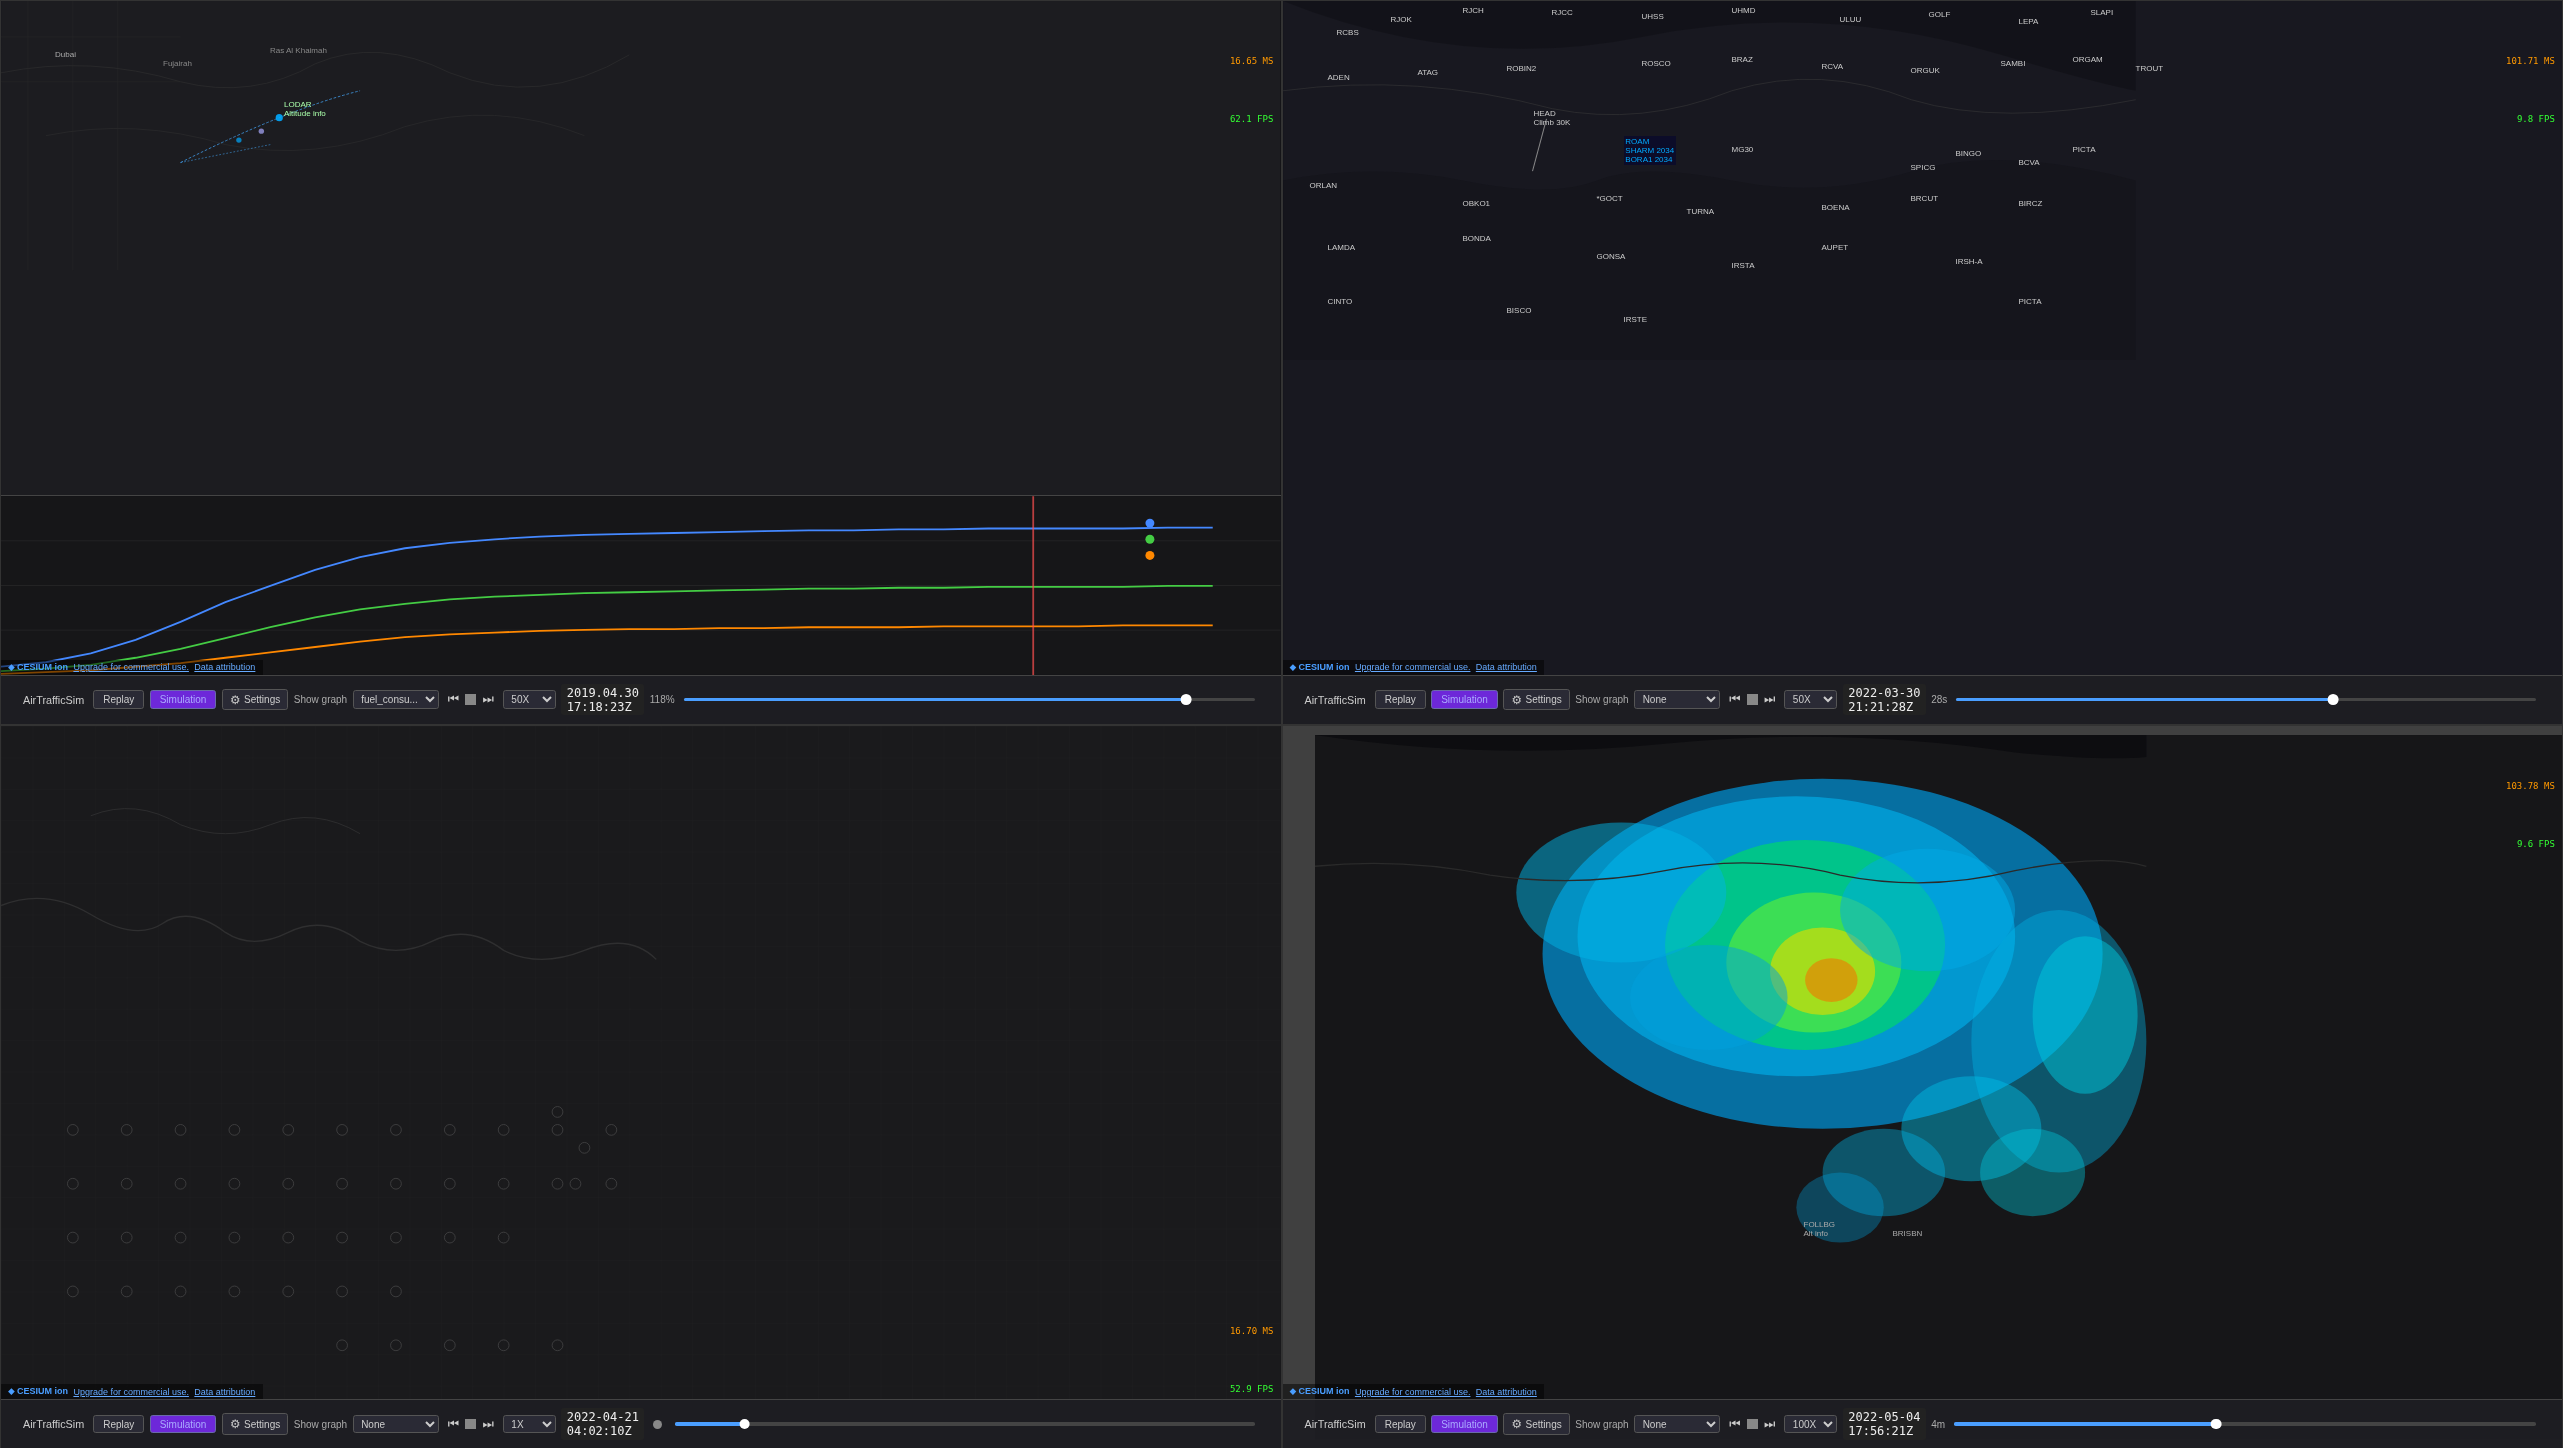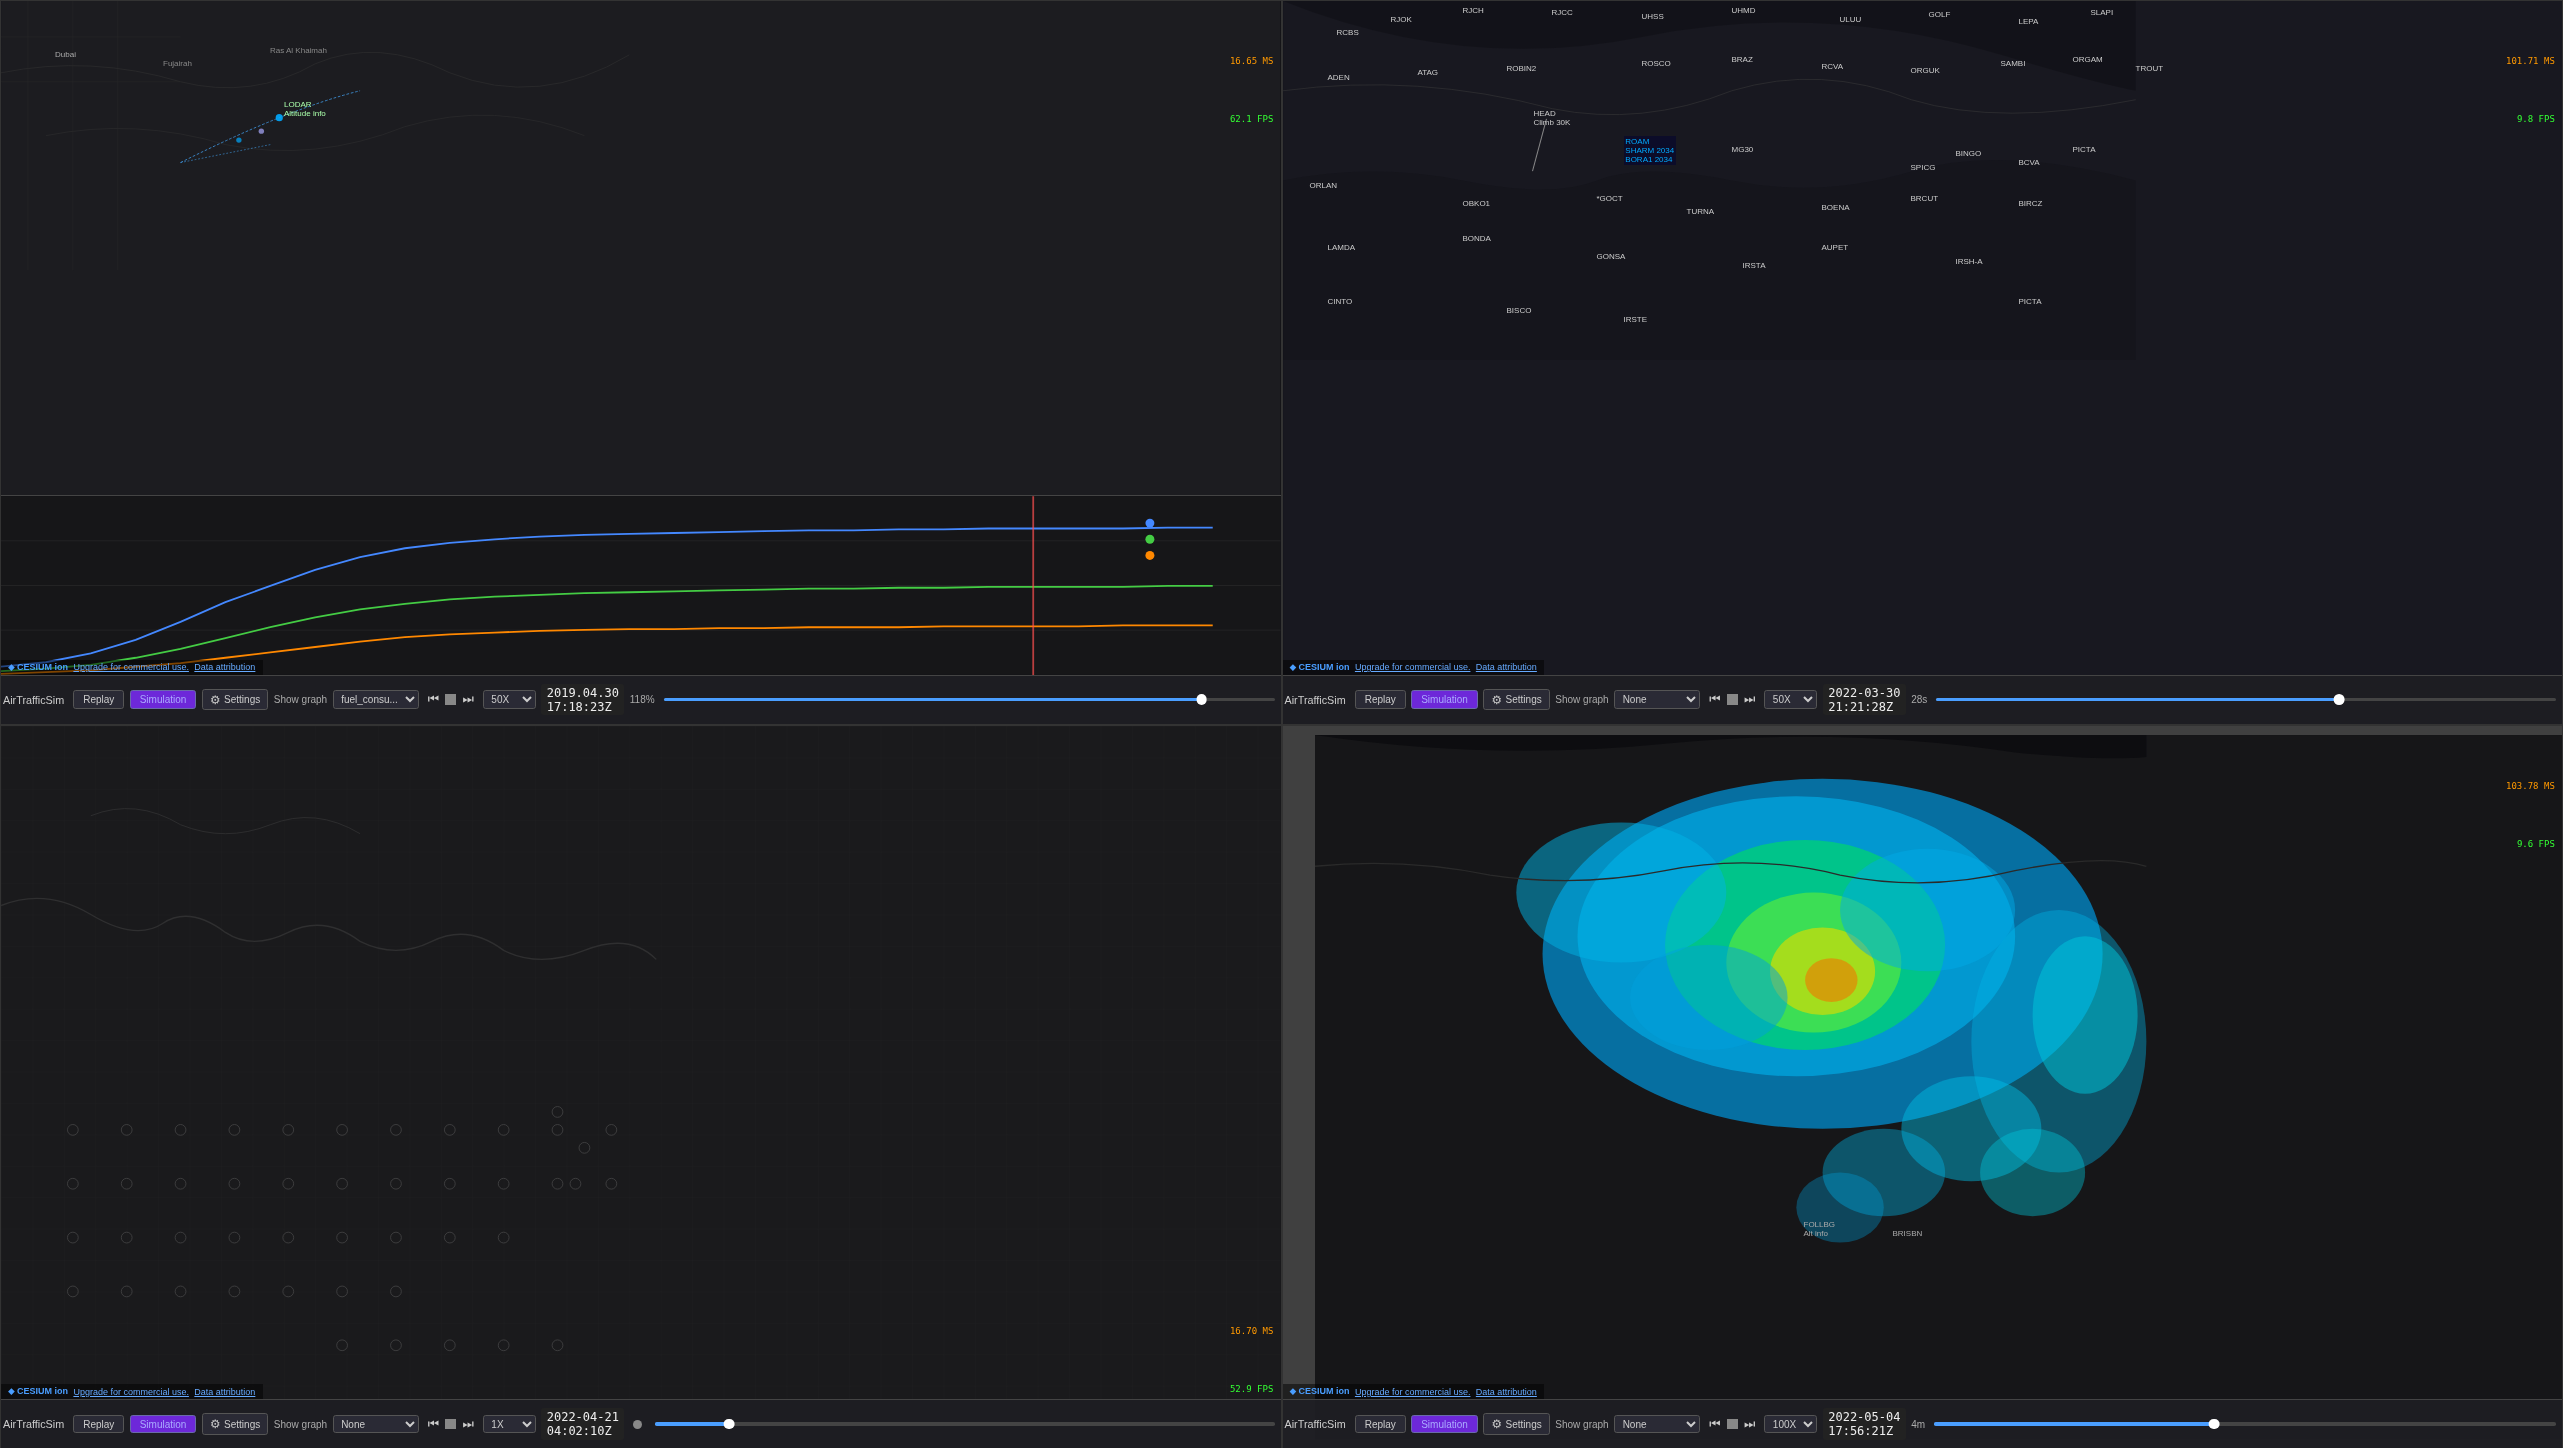--- a/index.html
+++ b/index.html
@@ -51,21 +51,21 @@
     
     .toolbar {
       position: absolute;
       bottom: 0;
       left: 0;
       right: 0;
       height: 49px;
       background: rgba(30,30,35,0.95);
       display: flex;
       align-items: center;
-      padding: 0 2px;
+      padding: 0 22px;
       gap: 5.4px;
       border-top: 0.9px solid #444;
       z-index: 10;
     }
 
     .app-name {
       font-size: 10.8px;
       color: #ccc;
       margin-right: 3.6px;
     }
@@ -423,21 +423,21 @@
     <div class="airport-label" style="left:27px;top:180px;">ORLAN</div>
     <div class="airport-label" style="left:180px;top:198px;">OBKO1</div>
     <div class="airport-label" style="left:314px;top:193px;">*GOCT</div>
     <div class="airport-label" style="left:404px;top:206px;">TURNA</div>
     <div class="airport-label" style="left:539px;top:202px;">BOENA</div>
     <div class="airport-label" style="left:628px;top:193px;">BRCUT</div>
     <div class="airport-label" style="left:736px;top:198px;">BIRCZ</div>
     <div class="airport-label" style="left:45px;top:242px;">LAMDA</div>
     <div class="airport-label" style="left:180px;top:233px;">BONDA</div>
     <div class="airport-label" style="left:314px;top:251px;">GONSA</div>
-    <div class="airport-label" style="left:449px;top:260px;margin-left:11px;">IRSTA</div>
+    <div class="airport-label" style="left:449px;top:260px;">IRSTA</div>
     <div class="airport-label" style="left:539px;top:242px;">AUPET</div>
     <div class="airport-label" style="left:673px;top:256px;">IRSH-A</div>
     <div class="airport-label" style="left:45px;top:296px;">CINTO</div>
     <div class="airport-label" style="left:224px;top:305px;">BISCO</div>
     <div class="airport-label" style="left:341px;top:314px;">IRSTE</div>
     <div class="airport-label" style="left:736px;top:296px;">PICTA</div>
     
     <div style="position:absolute;left:256px;top:117px;width:0.9px;height:54px;background:#888;transform:rotate(15deg);"></div>
   </div>
 

